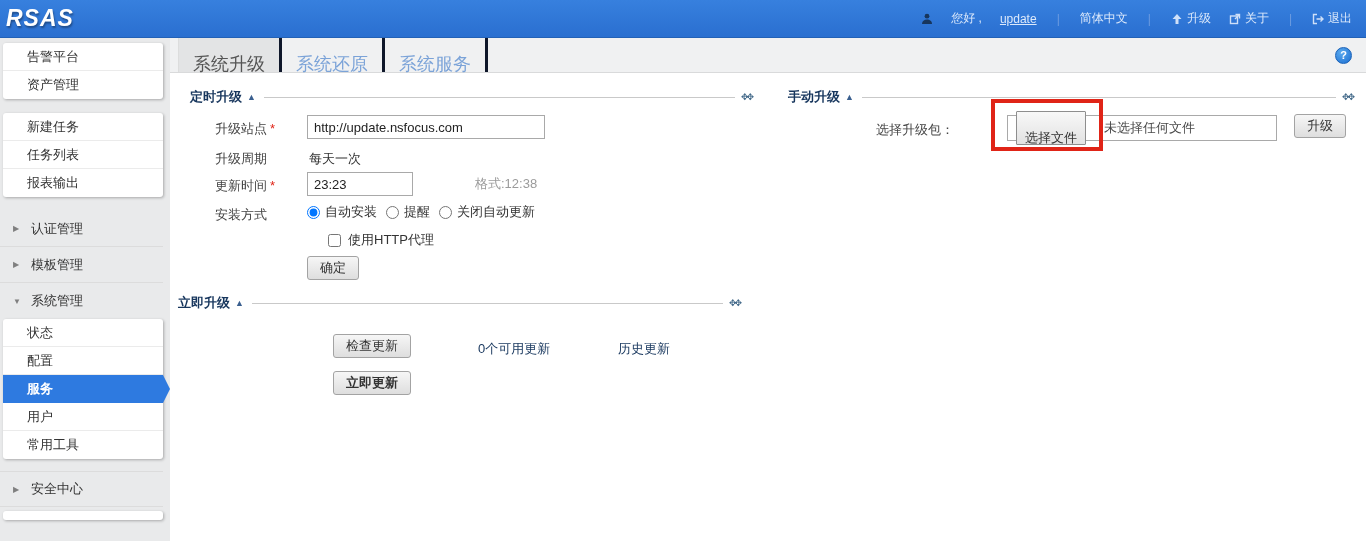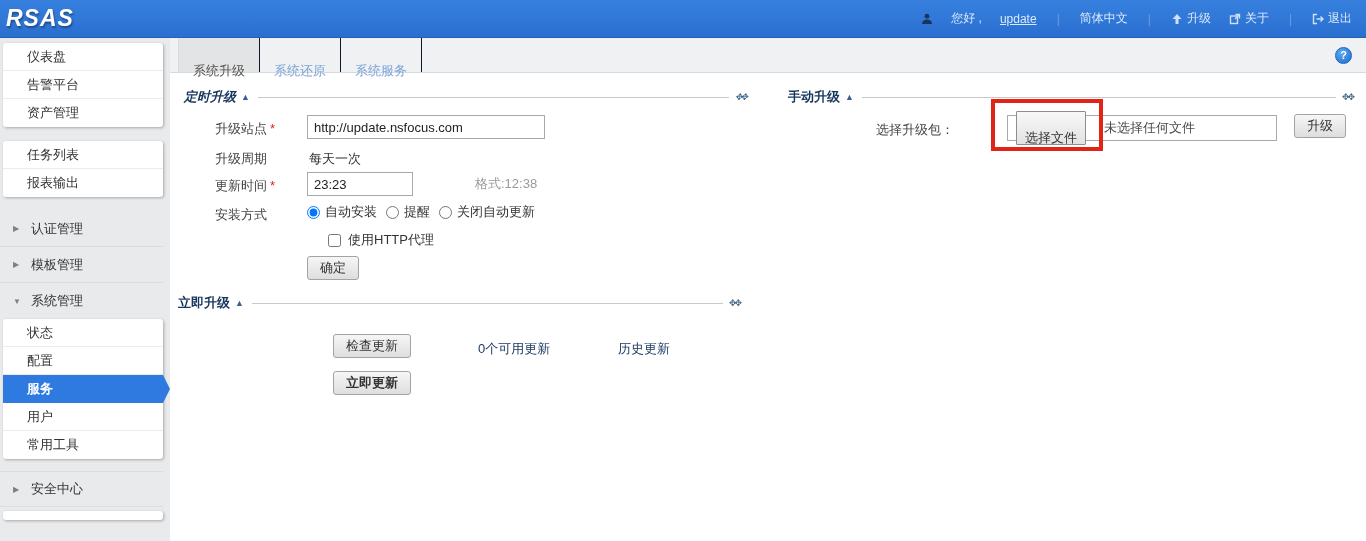--- a/index.html
+++ b/index.html
@@ -32,21 +32,21 @@
   .gap14 { height:14px; }
   .side-group { height:36px; display:flex; align-items:center; gap:9px; padding-left:13px;
     border-bottom:1px solid #dcdcdc; margin:0 7px 0 0; cursor:pointer; }
   .side-group .tri { font-size:8px; color:#7f7f7f; width:9px; }
   .side-group.security { margin-top:12px; border-top:1px solid #dcdcdc; }
   .sliver { height:9px; margin-top:4px; }
 
   
   .tabstrip { position:absolute; left:170px; top:38px; width:1196px; height:35px;
     background:#f0f1f2; border-bottom:1px solid #d9dadb; display:flex; align-items:stretch; padding-left:8px; }
-  .tab { line-height:34px; padding:16px 14px; font-size:13px; border-right:1px solid #0f172a; cursor:pointer; }
+  .tab { line-height:34px; padding:9px 14px; font-size:18px; border-right:3px solid #0f172a; cursor:pointer; }
   .tab:first-child { border-left:1px solid #dcdddd; }
   .tab.active { background:#e3e4e5; color:#555; }
   .tab.inactive { color:#7ba3d8; }
   .help-btn { position:absolute; right:14px; top:9px; width:17px; height:17px; border-radius:50%;
     background:radial-gradient(circle at 35% 30%, #5aa9ee, #1c6fd2); border:1px solid #1a62b8;
     color:#fff; font-size:11px; font-weight:bold; text-align:center; line-height:15px; cursor:pointer; }
 
   
   .section-head { position:absolute; display:flex; align-items:center; height:18px; }
   .section-title { font-size:13px; font-weight:bold; color:#17365d; white-space:nowrap; cursor:pointer; }
@@ -127,26 +127,26 @@
               <path d="M4.5 6 h6 M8.5 3.5 L11 6 L8.5 8.5" stroke="#cfe0f8" stroke-width="1.4" fill="none"></path>
             </svg>
         </span>
         <span>退出</span>
       </span>
     </div>
   </div>
 
   <div class="sidebar">
     <div class="card">
-      <div class="side-item">仪表盘</div>
       <div class="side-item">告警平台</div>
       <div class="side-item">资产管理</div>
     </div>
     <div class="gap14"></div>
     <div class="card">
+      <div class="side-item">新建任务</div>
       <div class="side-item">任务列表</div>
       <div class="side-item">报表输出</div>
     </div>
     <div class="gap14"></div>
     <div class="side-group">
       <span class="tri">▶</span>
       <span>认证管理</span>
     </div>
     <div class="side-group">
       <span class="tri">▶</span>
@@ -170,21 +170,21 @@
     <div class="card sliver"></div>
   </div>
 
   <div class="tabstrip">
     <div class="tab active">系统升级</div>
     <div class="tab inactive">系统还原</div>
     <div class="tab inactive">系统服务</div>
     <div class="help-btn">?</div>
   </div>
 
-  <div class="section-head" style="left:184px; top:88px; width:562px;font-style:italic;">
+  <div class="section-head" style="left:190px; top:88px; width:562px;">
     <span class="section-title">定时升级</span>
     <span class="caret">▲</span>
     <span class="head-line"></span>
     <span class="drag-glyph">✥✥</span>
   </div>
 
   <div class="flabel" style="left:215px; top:120px;"><span>升级站点</span><span class="req">*</span></div>
   <input class="text-input" style="left: 307px; top: 115px; width: 238px;" value="http://update.nsfocus.com">
 
   <div class="flabel" style="left:215px; top:150px;">升级周期</div>

